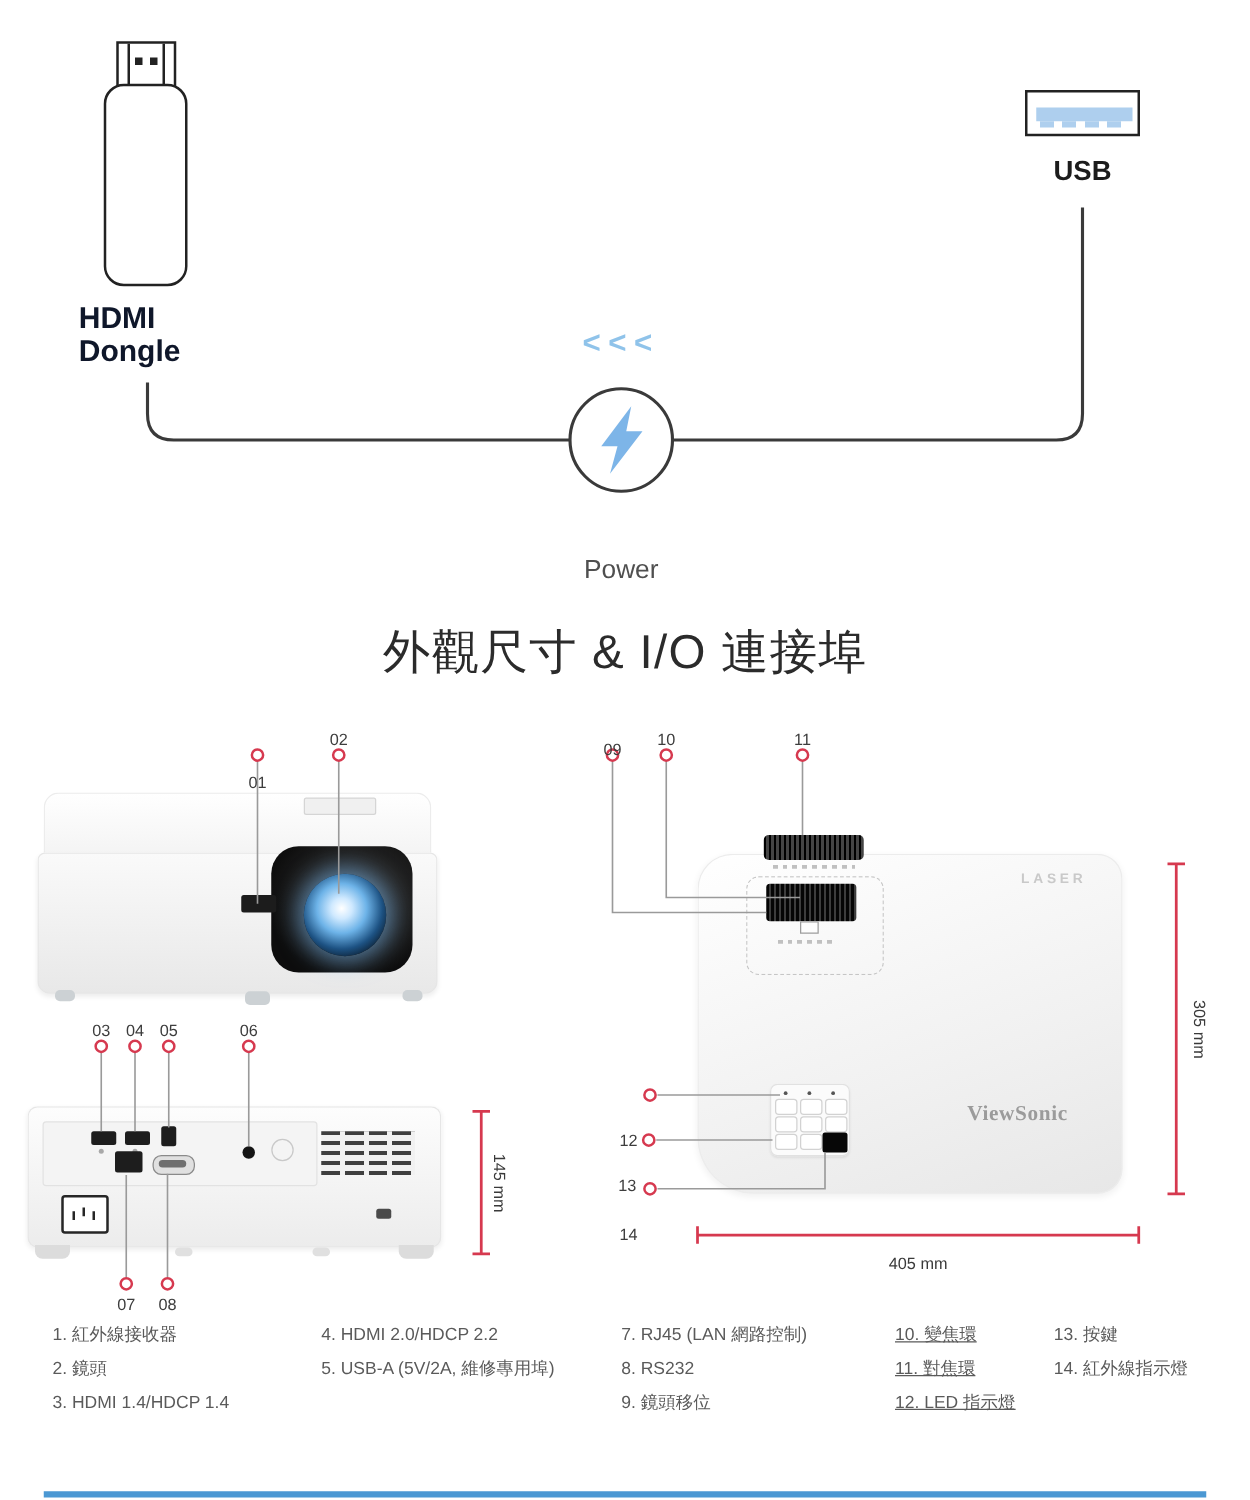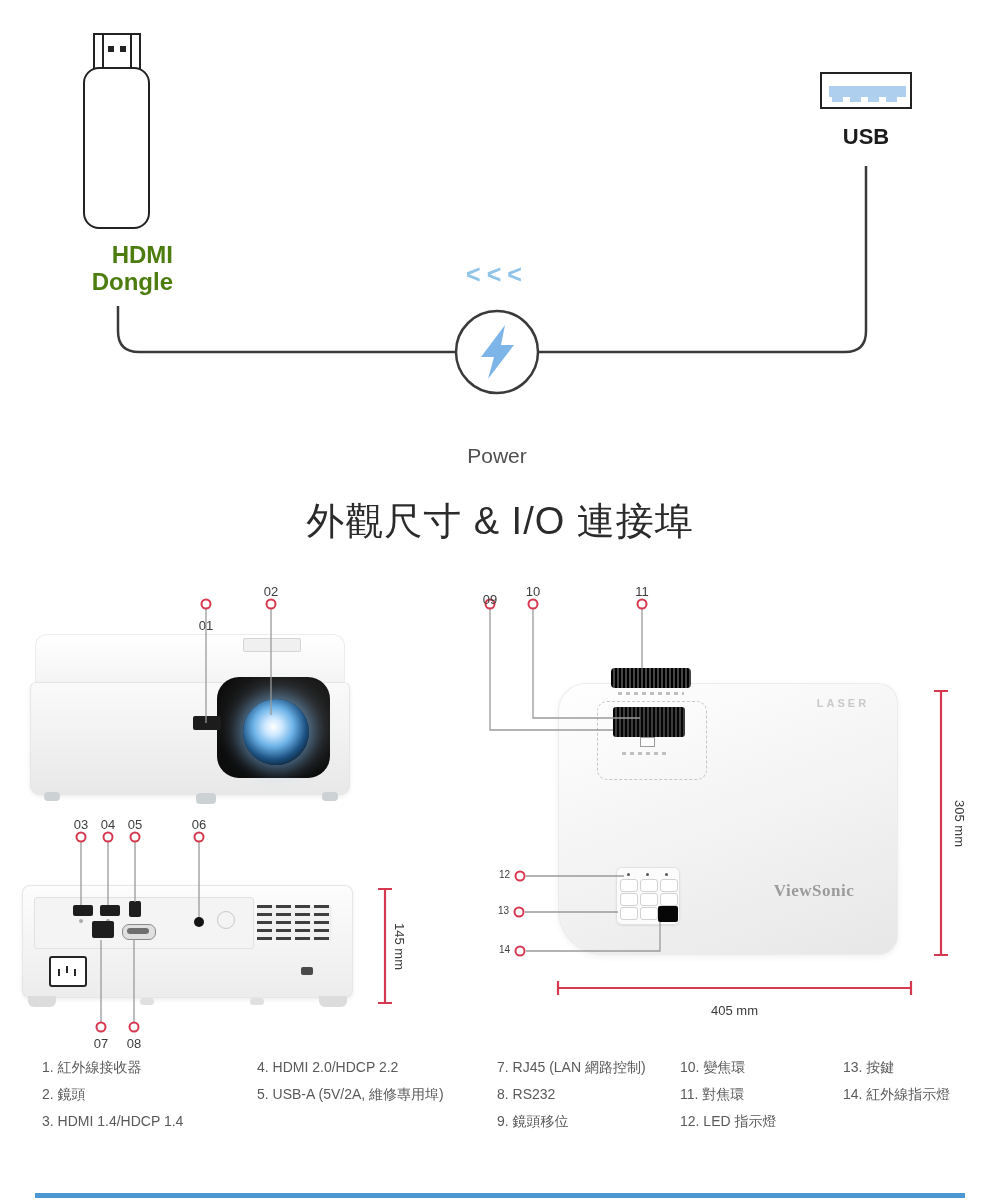--- a/index.html
+++ b/index.html
@@ -1,26 +1,26 @@
 <!DOCTYPE html>
 <html><head>
 <meta charset="utf-8">
 <style>
   html,body{margin:0;padding:0;background:#fff;}
   body{font-family:"Liberation Sans","DejaVu Sans",sans-serif;}
   #page{position:relative;width:1000px;height:1200px;background:#fff;overflow:hidden;}
   .abs{position:absolute;}
   svg.overlay{position:absolute;left:0;top:0;pointer-events:none;}
-  .big-label{font-size:24px;font-weight:bold;color:#4d7c0f;text-align:right;line-height:27px;}
+  .big-label{font-size:24px;font-weight:bold;color:#0f172a;text-align:left;line-height:27px;}
   .usb-label{font-size:22px;font-weight:bold;color:#1c1c1c;text-align:center;}
   .power-label{font-size:21px;color:#4f4f4f;text-align:center;margin-top:46px;}
   .arrows{font-size:25px;font-weight:bold;color:#8fc3ea;text-align:center;letter-spacing:6px;}
   .title{width:1000px;text-align:center;font-size:38px;font-weight:500;color:#2b2b2b;letter-spacing:1px;}
   .num{width:30px;text-align:center;font-size:13px;color:#3d3d3d;}
-  .num-r{width:30px;text-align:right;font-size:10px;color:#3d3d3d;}
+  .num-r{width:30px;text-align:right;font-size:13px;color:#3d3d3d;margin-top:36px;}
   .dim{font-size:13px;color:#3a3a3a;}
   .dim-v{writing-mode:vertical-rl;text-align:center;height:92px;}
   .legend-col{font-size:14px;line-height:27px;color:#5a5a5a;white-space:nowrap;}
   
   .hdmi-plug{left:93px;top:33px;width:44px;height:36px;border:2.5px solid #222;background:#fff;}
   .hdmi-plug .pin-l{position:absolute;left:7px;top:0;width:2px;height:100%;background:#222;}
   .hdmi-plug .pin-r{position:absolute;right:7px;top:0;width:2px;height:100%;background:#222;}
   .hdmi-plug .dot{position:absolute;top:11px;width:6px;height:6px;background:#222;}
   .hdmi-body{left:83px;top:67px;width:63px;height:158px;border:2.5px solid #222;border-radius:16px;background:#fff;}
   .usb-conn{left:820px;top:72px;width:88px;height:33px;border:2.5px solid #222;background:#fff;}
@@ -246,21 +246,21 @@
   </div>
   <div class="abs legend-col" style="left:257px;top:1054px;">
     <div>4. HDMI 2.0/HDCP 2.2</div>
     <div>5. USB-A (5V/2A, 維修專用埠)</div>
   </div>
   <div class="abs legend-col" style="left:497px;top:1054px;">
     <div>7. RJ45 (LAN 網路控制)</div>
     <div>8. RS232</div>
     <div>9. 鏡頭移位</div>
   </div>
-  <div class="abs legend-col" style="left:680px;top:1054px;">
+  <div class="abs legend-col" style="left:716px;top:1054px;text-decoration:underline;">
     <div>10. 變焦環</div>
     <div>11. 對焦環</div>
     <div>12. LED 指示燈</div>
   </div>
   <div class="abs legend-col" style="left:843px;top:1054px;">
     <div>13. 按鍵</div>
     <div>14. 紅外線指示燈</div>
   </div>
 
   <div class="abs footer-bar"></div>

